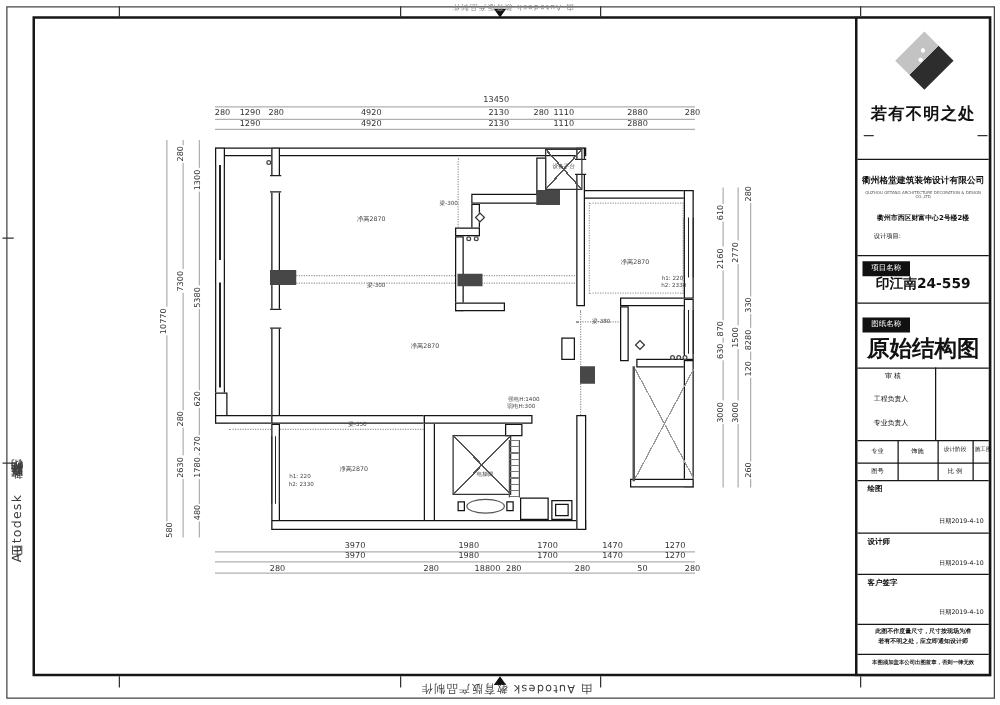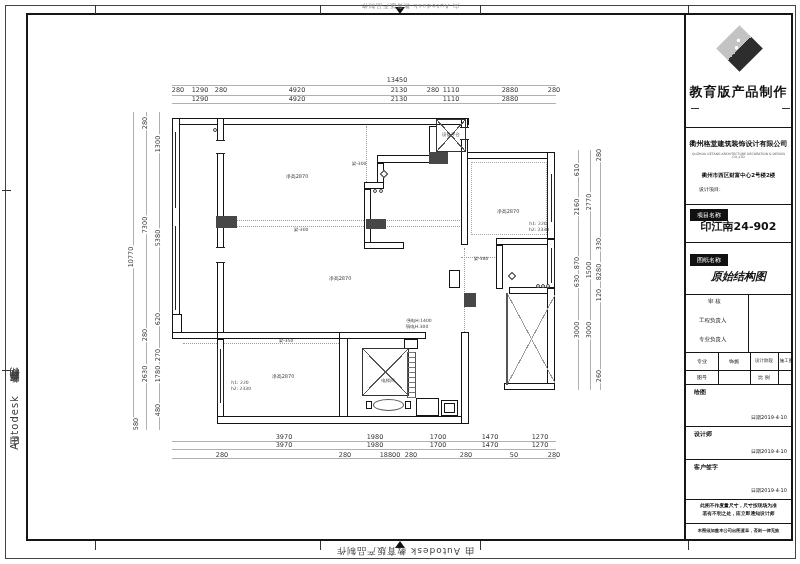--- a/index.html
+++ b/index.html
@@ -234,37 +234,37 @@
       <span class="pl tiny" style="left: 419px; top: 321px;">强电H:1400</span>
       <span class="pl tiny" style="left: 417px; top: 327px;">弱电H:300</span>
       <span class="pl tiny" style="left: 240px; top: 383px;">h1: 220</span>
       <span class="pl tiny" style="left: 241px; top: 389px;">h2: 2330</span>
       <span class="pl tiny" style="left: 538px; top: 224px;">h1: 220</span>
       <span class="pl tiny" style="left: 539px; top: 230px;">h2: 2330</span>
     </div>
 
   <div id="titleblock">
     <div class="logo"></div>
-    <div class="tbtext tbcenter" style="top:70px;font-size:13px;font-weight:bold;letter-spacing:1px;">教育版产品制作</div>
+    <div class="tbtext tbcenter" style="top:70px;font-size:13px;font-weight:bold;letter-spacing:1px;">若有不明之处</div>
     <div class="tick" style="left:5px;top:93px;width:8px;height:1px;"></div>
     <div class="tick" style="left:96px;top:93px;width:8px;height:1px;"></div>
 
     <div class="tbline" style="top:112px;"></div>
     <div class="tbtext tbcenter" style="top:126px;font-size:7px;font-weight:bold;">衢州格堂建筑装饰设计有限公司</div>
     <div class="tbtext tbcenter" style="top:138px;font-size:3.2px;color:#555;">QUZHOU GETANG ARCHITECTURE DECORATION &amp; DESIGN CO.,LTD</div>
     <div class="tbtext tbcenter" style="top:158px;font-size:5.5px;font-weight:bold;">衢州市西区财富中心2号楼2楼</div>
     <div class="tbtext" style="left:13px;top:172px;font-size:5px;">设计项目:</div>
 
     <div class="tbline" style="top:189px;"></div>
     <div class="badge" style="left:4px;top:194px;">项目名称</div>
-    <div class="tbtext tbcenter" style="top:206px;font-size:11px;font-weight:bold;">印江南24-902</div>
+    <div class="tbtext tbcenter" style="top:206px;font-size:11px;font-weight:bold;">印江南24-559</div>
 
     <div class="tbline" style="top:227px;"></div>
     <div class="badge" style="left:4px;top:239px;">图纸名称</div>
-    <div class="tbtext tbcenter" style="top:256px;font-size:11px;font-weight:bold;font-style:italic;">原始结构图</div>
+    <div class="tbtext tbcenter" style="top:256px;font-size:18px;font-weight:bold;">原始结构图</div>
 
     <div class="tbline" style="top:279px;"></div>
     <div class="tbvline" style="left:62px;top:279px;height:58px;"></div>
     <div class="tbtext" style="left:22px;top:284px;font-size:5.5px;">审  核</div>
     <div class="tbtext" style="left:13px;top:303px;font-size:5.5px;">工程负责人</div>
     <div class="tbtext" style="left:13px;top:322px;font-size:5.5px;">专业负责人</div>
 
     <div class="tbline" style="top:337px;"></div>
     <div class="tbvline" style="left:32px;top:337px;height:32px;"></div>
     <div class="tbvline" style="left:64px;top:337px;height:32px;"></div>

